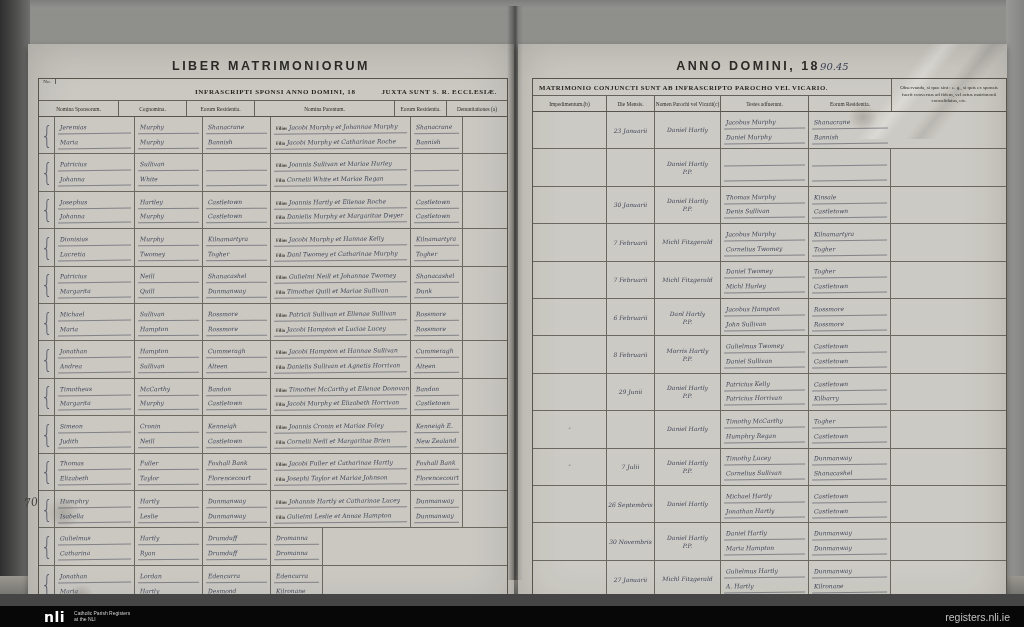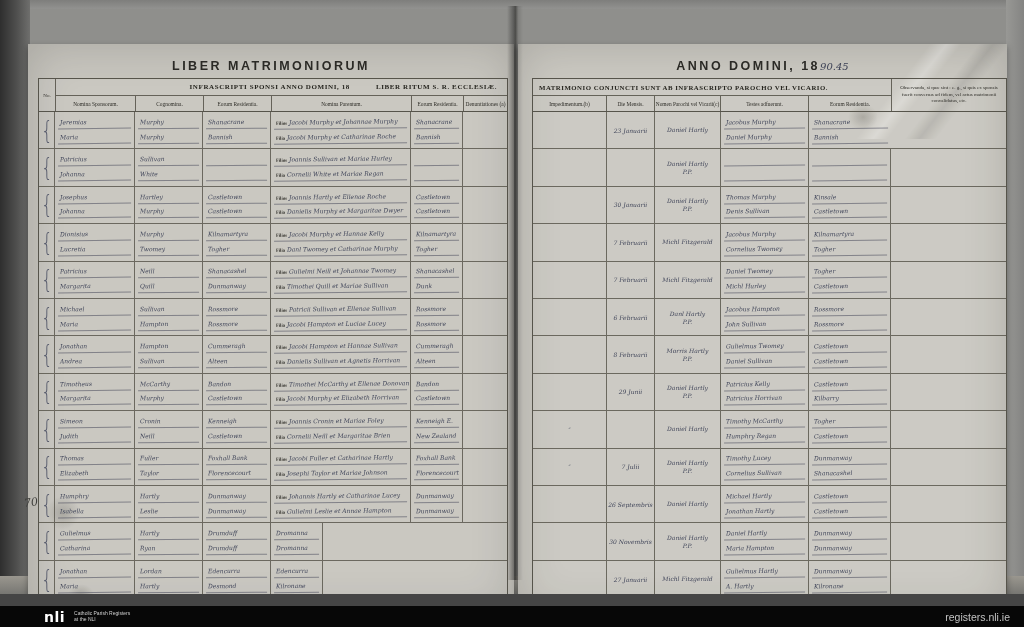--- a/index.html
+++ b/index.html
@@ -21,21 +21,21 @@
     background:linear-gradient(128deg,transparent 38%,rgba(255,255,255,.28) 45%,transparent 51%,transparent 58%,rgba(0,0,0,.10) 64%,transparent 71%);}
 
   .ltitle,.rtitle{position:absolute;top:15px;left:0;width:100%;text-align:center;
     font-family:"Liberation Sans",sans-serif;font-weight:bold;font-size:12.5px;letter-spacing:2.5px;color:#2b2a26;}
   .hw{font-family:"DejaVu Serif",serif;font-style:italic;color:#41465a;font-size:6px;}
   .title-hw{font-family:"DejaVu Serif",serif;font-style:italic;font-weight:normal;font-size:10px;letter-spacing:0;color:#3d4256;}
 
   
   .ltable{position:absolute;left:10px;top:34px;width:468px;border:1px solid #56544b;background:rgba(255,255,255,.06);}
   .rtable{position:absolute;left:14px;top:34px;width:473px;border:1px solid #56544b;background:rgba(255,255,255,.05);}
-  .lhead-wrap{display:flex;border-bottom:1px solid #56544b;}
+  .lhead-wrap{display:flex;border-bottom:1px solid #56544b;flex-direction:column;}
   .lh-no{width:16px;border-right:1px solid rgba(75,72,62,.8);display:flex;align-items:center;justify-content:center;
     font-size:5px;color:#2e2d28;}
   .lh-rest{flex:1;}
   .lh-top{height:16px;border-bottom:1px solid rgba(75,72,62,.8);display:flex;align-items:center;justify-content:flex-end;
     gap:26px;padding-right:10px;font-size:7px;letter-spacing:.6px;color:#26251f;font-weight:bold;}
   .lh-cols{display:flex;height:15px;}
   .colhead{display:flex;align-items:center;justify-content:center;font-size:5.4px;color:#2e2d28;text-align:center;
     box-sizing:border-box;border-right:1px solid rgba(75,72,62,.8);}
   .colhead:last-child{border-right:none;}
 
@@ -88,21 +88,21 @@
     <div class="stain" style="left:18px;top:452px;width:34px;height:34px;"></div>
     <div class="stain" style="left:40px;top:540px;width:26px;height:22px;"></div>
     <div class="ltitle">LIBER MATRIMONIORUM</div>
 
     <div class="ltable">
       <div class="lhead-wrap">
         <div class="lh-no">No.</div>
         <div class="lh-rest">
           <div class="lh-top">
             <span>INFRASCRIPTI SPONSI ANNO DOMINI, 18</span>
-            <span>LIBER RITUM S. R. ECCLESIÆ.</span>
+            <span>JUXTA SUNT S. R. ECCLESIÆ.</span>
           </div>
           <div class="lh-cols">
               <div class="colhead lc1">Nomina Sponsorum.</div>
               <div class="colhead lc2">Cognomina.</div>
               <div class="colhead lc3">Eorum Residentia.</div>
               <div class="colhead lc4">Nomina Parentum.</div>
               <div class="colhead lc5">Eorum Residentia.</div>
               <div class="colhead lc6">Denuntiationes (a)</div>
             </div>
         </div>

